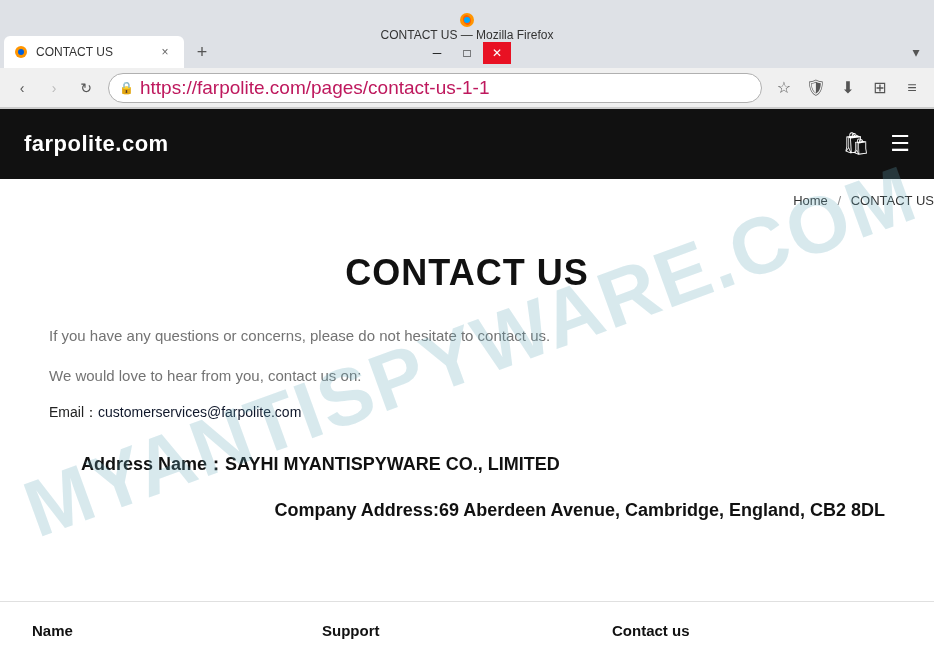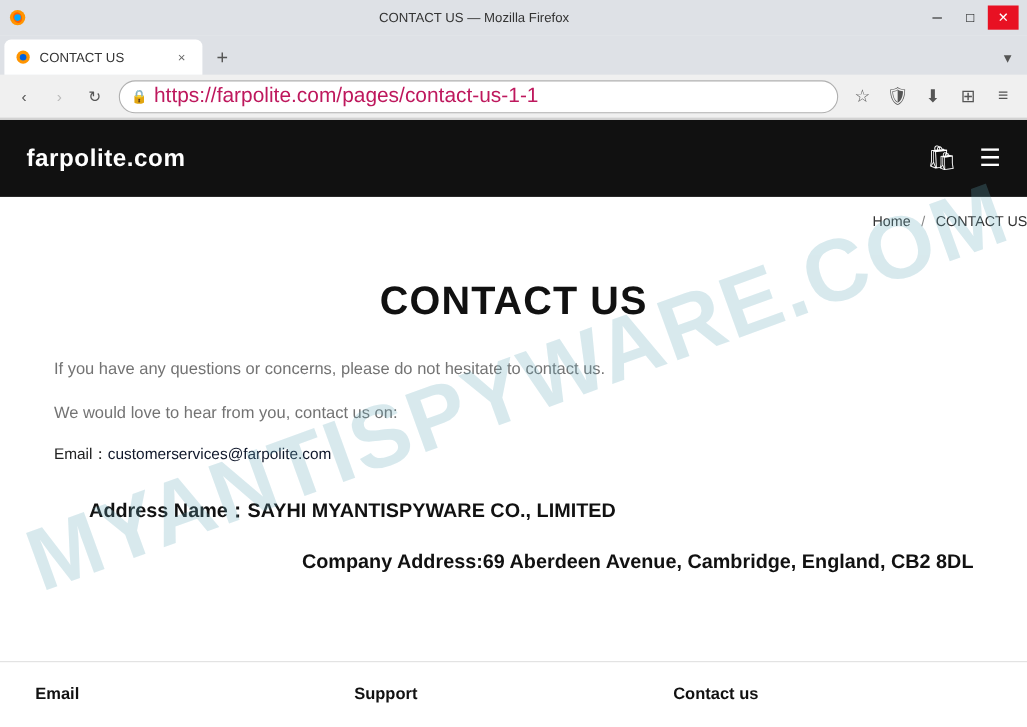--- a/index.html
+++ b/index.html
@@ -11,20 +11,21 @@
       border-bottom: 1px solid #ccc;
       user-select: none;
     }
     .title-bar {
       display: flex;
       align-items: center;
       height: 32px;
       background: #dee1e6;
       padding: 12px 8px;
       justify-content: space-between;
+      flex-direction: column;
     }
     .title-bar-left { display: flex; align-items: center; gap: 8px; }
     .firefox-icon { width: 16px; height: 16px; }
     .window-controls { display: flex; align-items: center; gap: 2px; }
     .win-btn {
       width: 28px; height: 22px; border: none; background: transparent;
       cursor: pointer; font-size: 12px; display: flex; align-items: center; justify-content: center;
     }
     .win-btn.close { background: #e81123; color: white; }
 
@@ -314,21 +315,21 @@
       </p>
       <p class="company-address">
         <span>Company Address:</span><span>69 Aberdeen Avenue, Cambridge, England, CB2 8DL</span>
       </p>
     </div>
   </div>
 
   <div class="site-footer">
     <div class="footer-cols">
       <div class="footer-col">
-        <span class="footer-col-title">Email</span>
+        <span class="footer-col-title">Name</span>
       </div>
       <div class="footer-col">
         <span class="footer-col-title">Support</span>
       </div>
       <div class="footer-col">
         <span class="footer-col-title">Contact us</span>
       </div>
     </div>
   </div>
 

